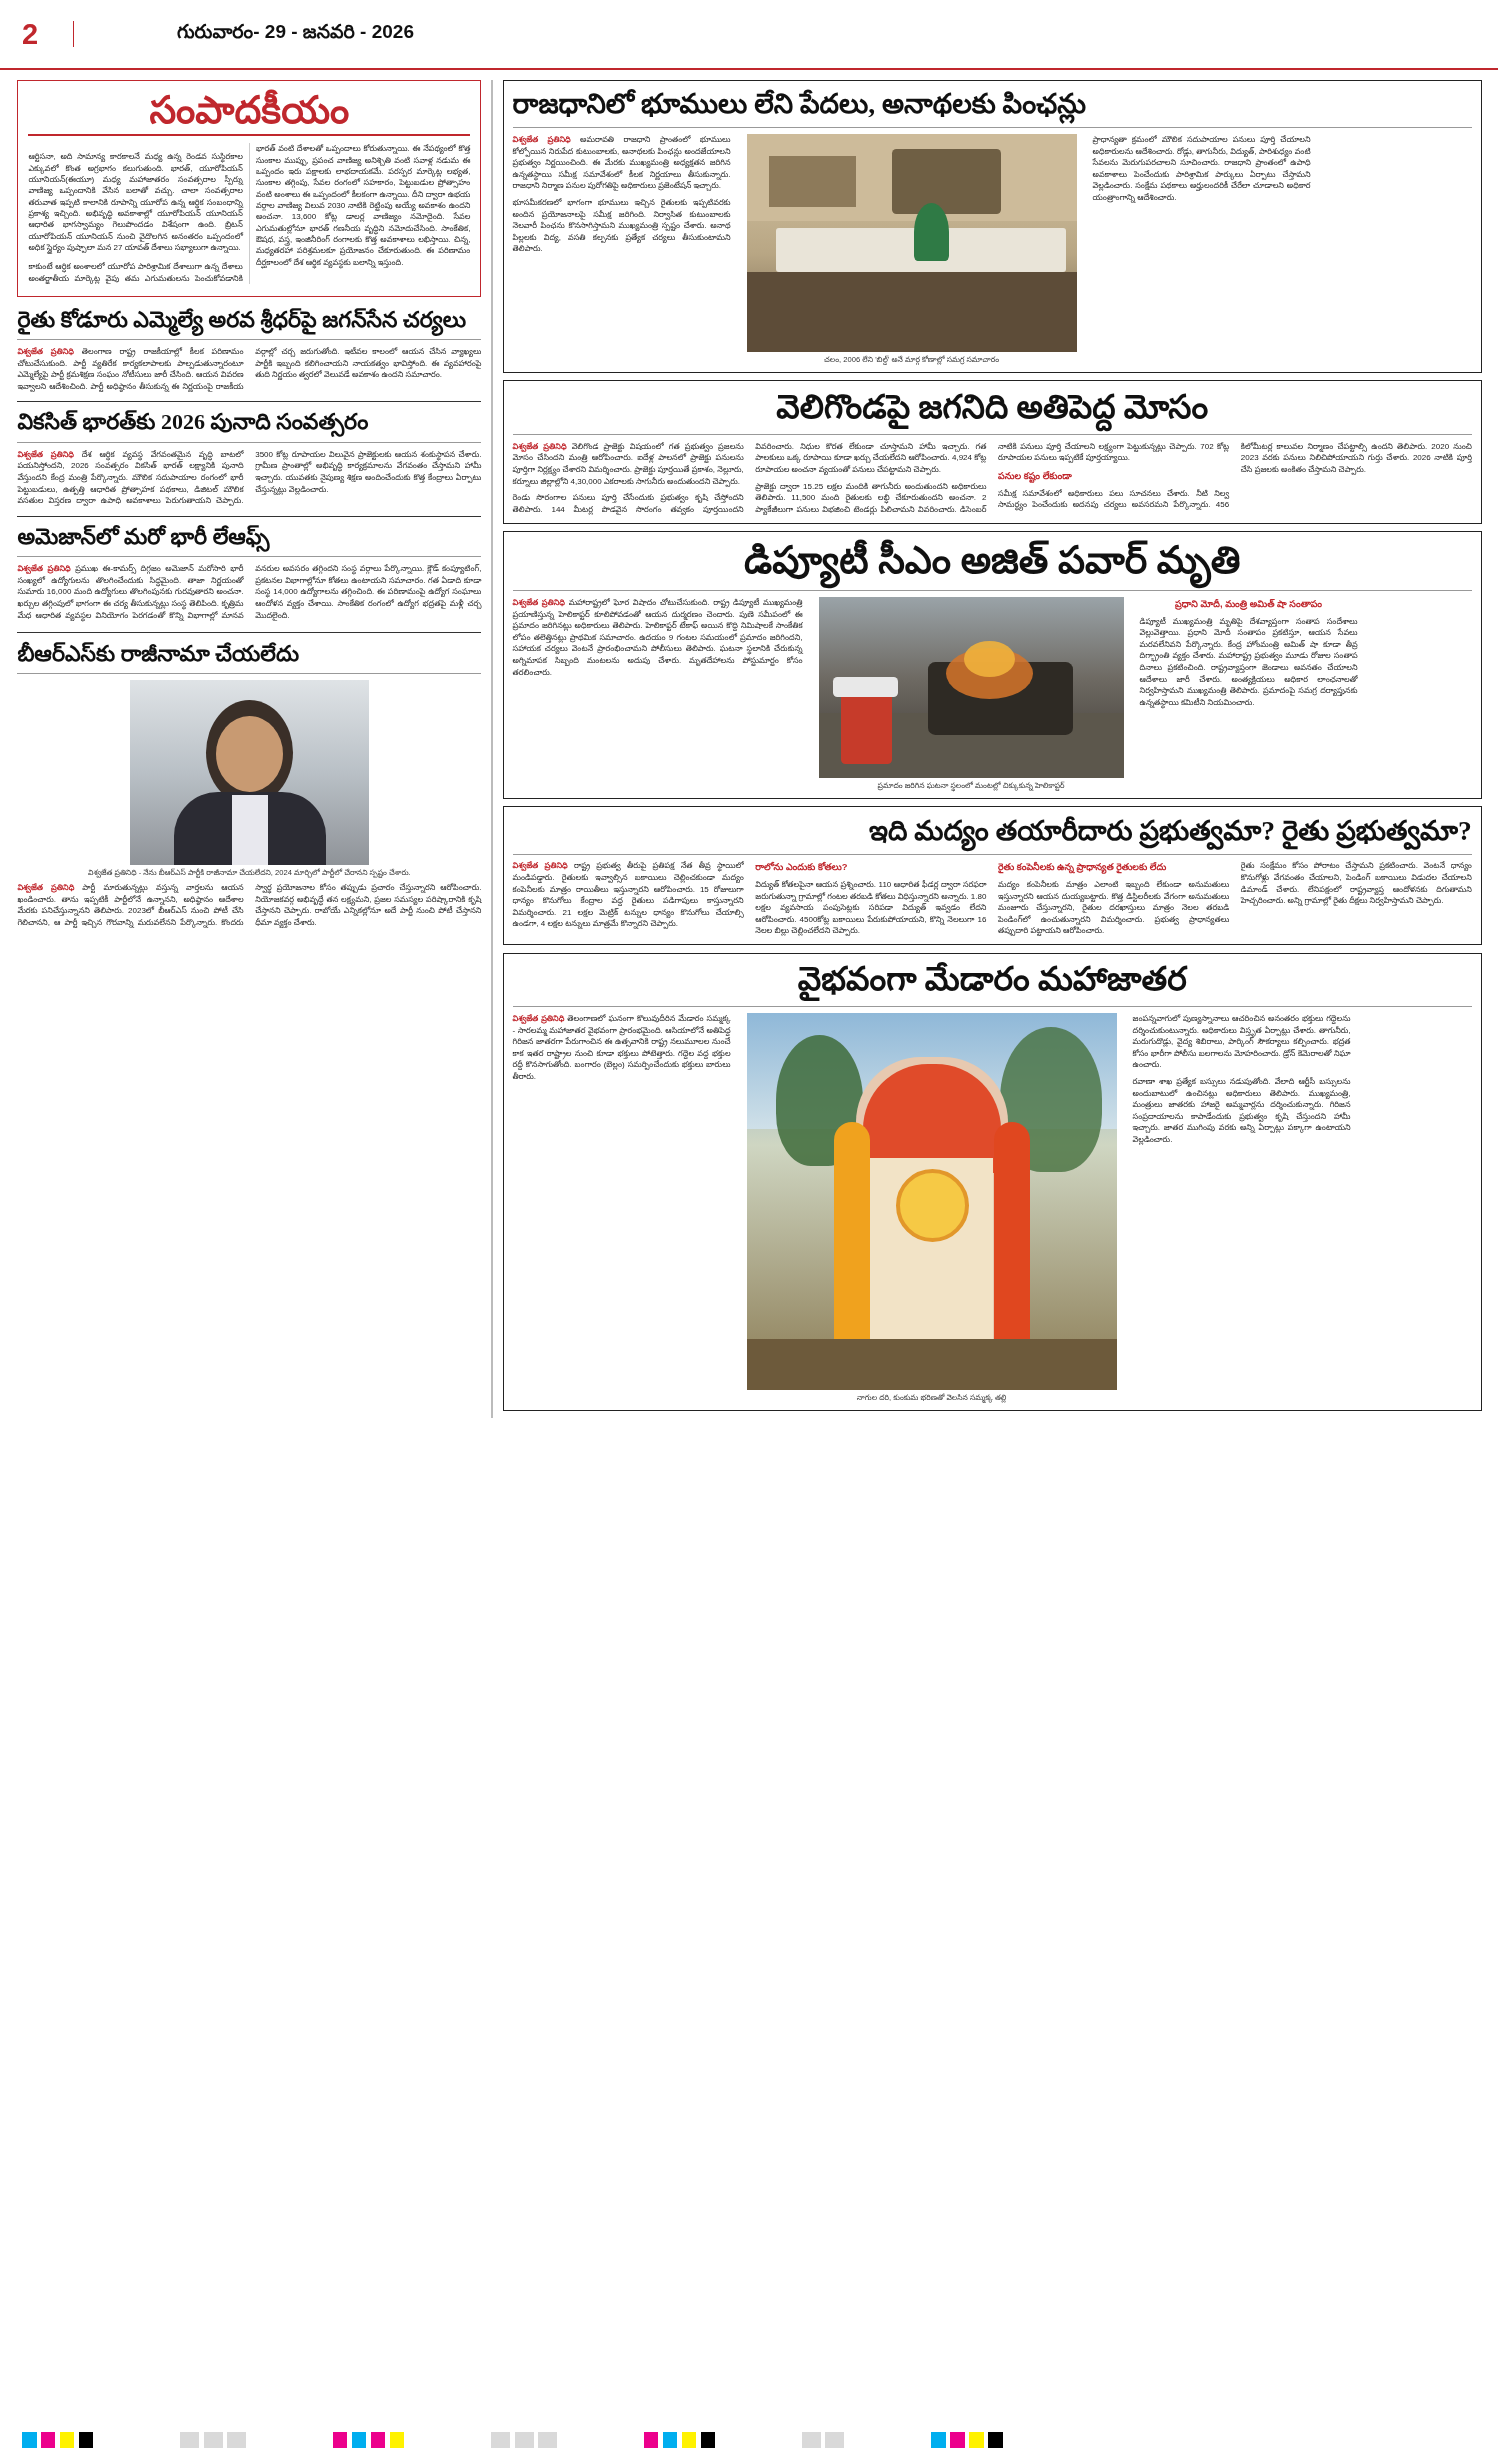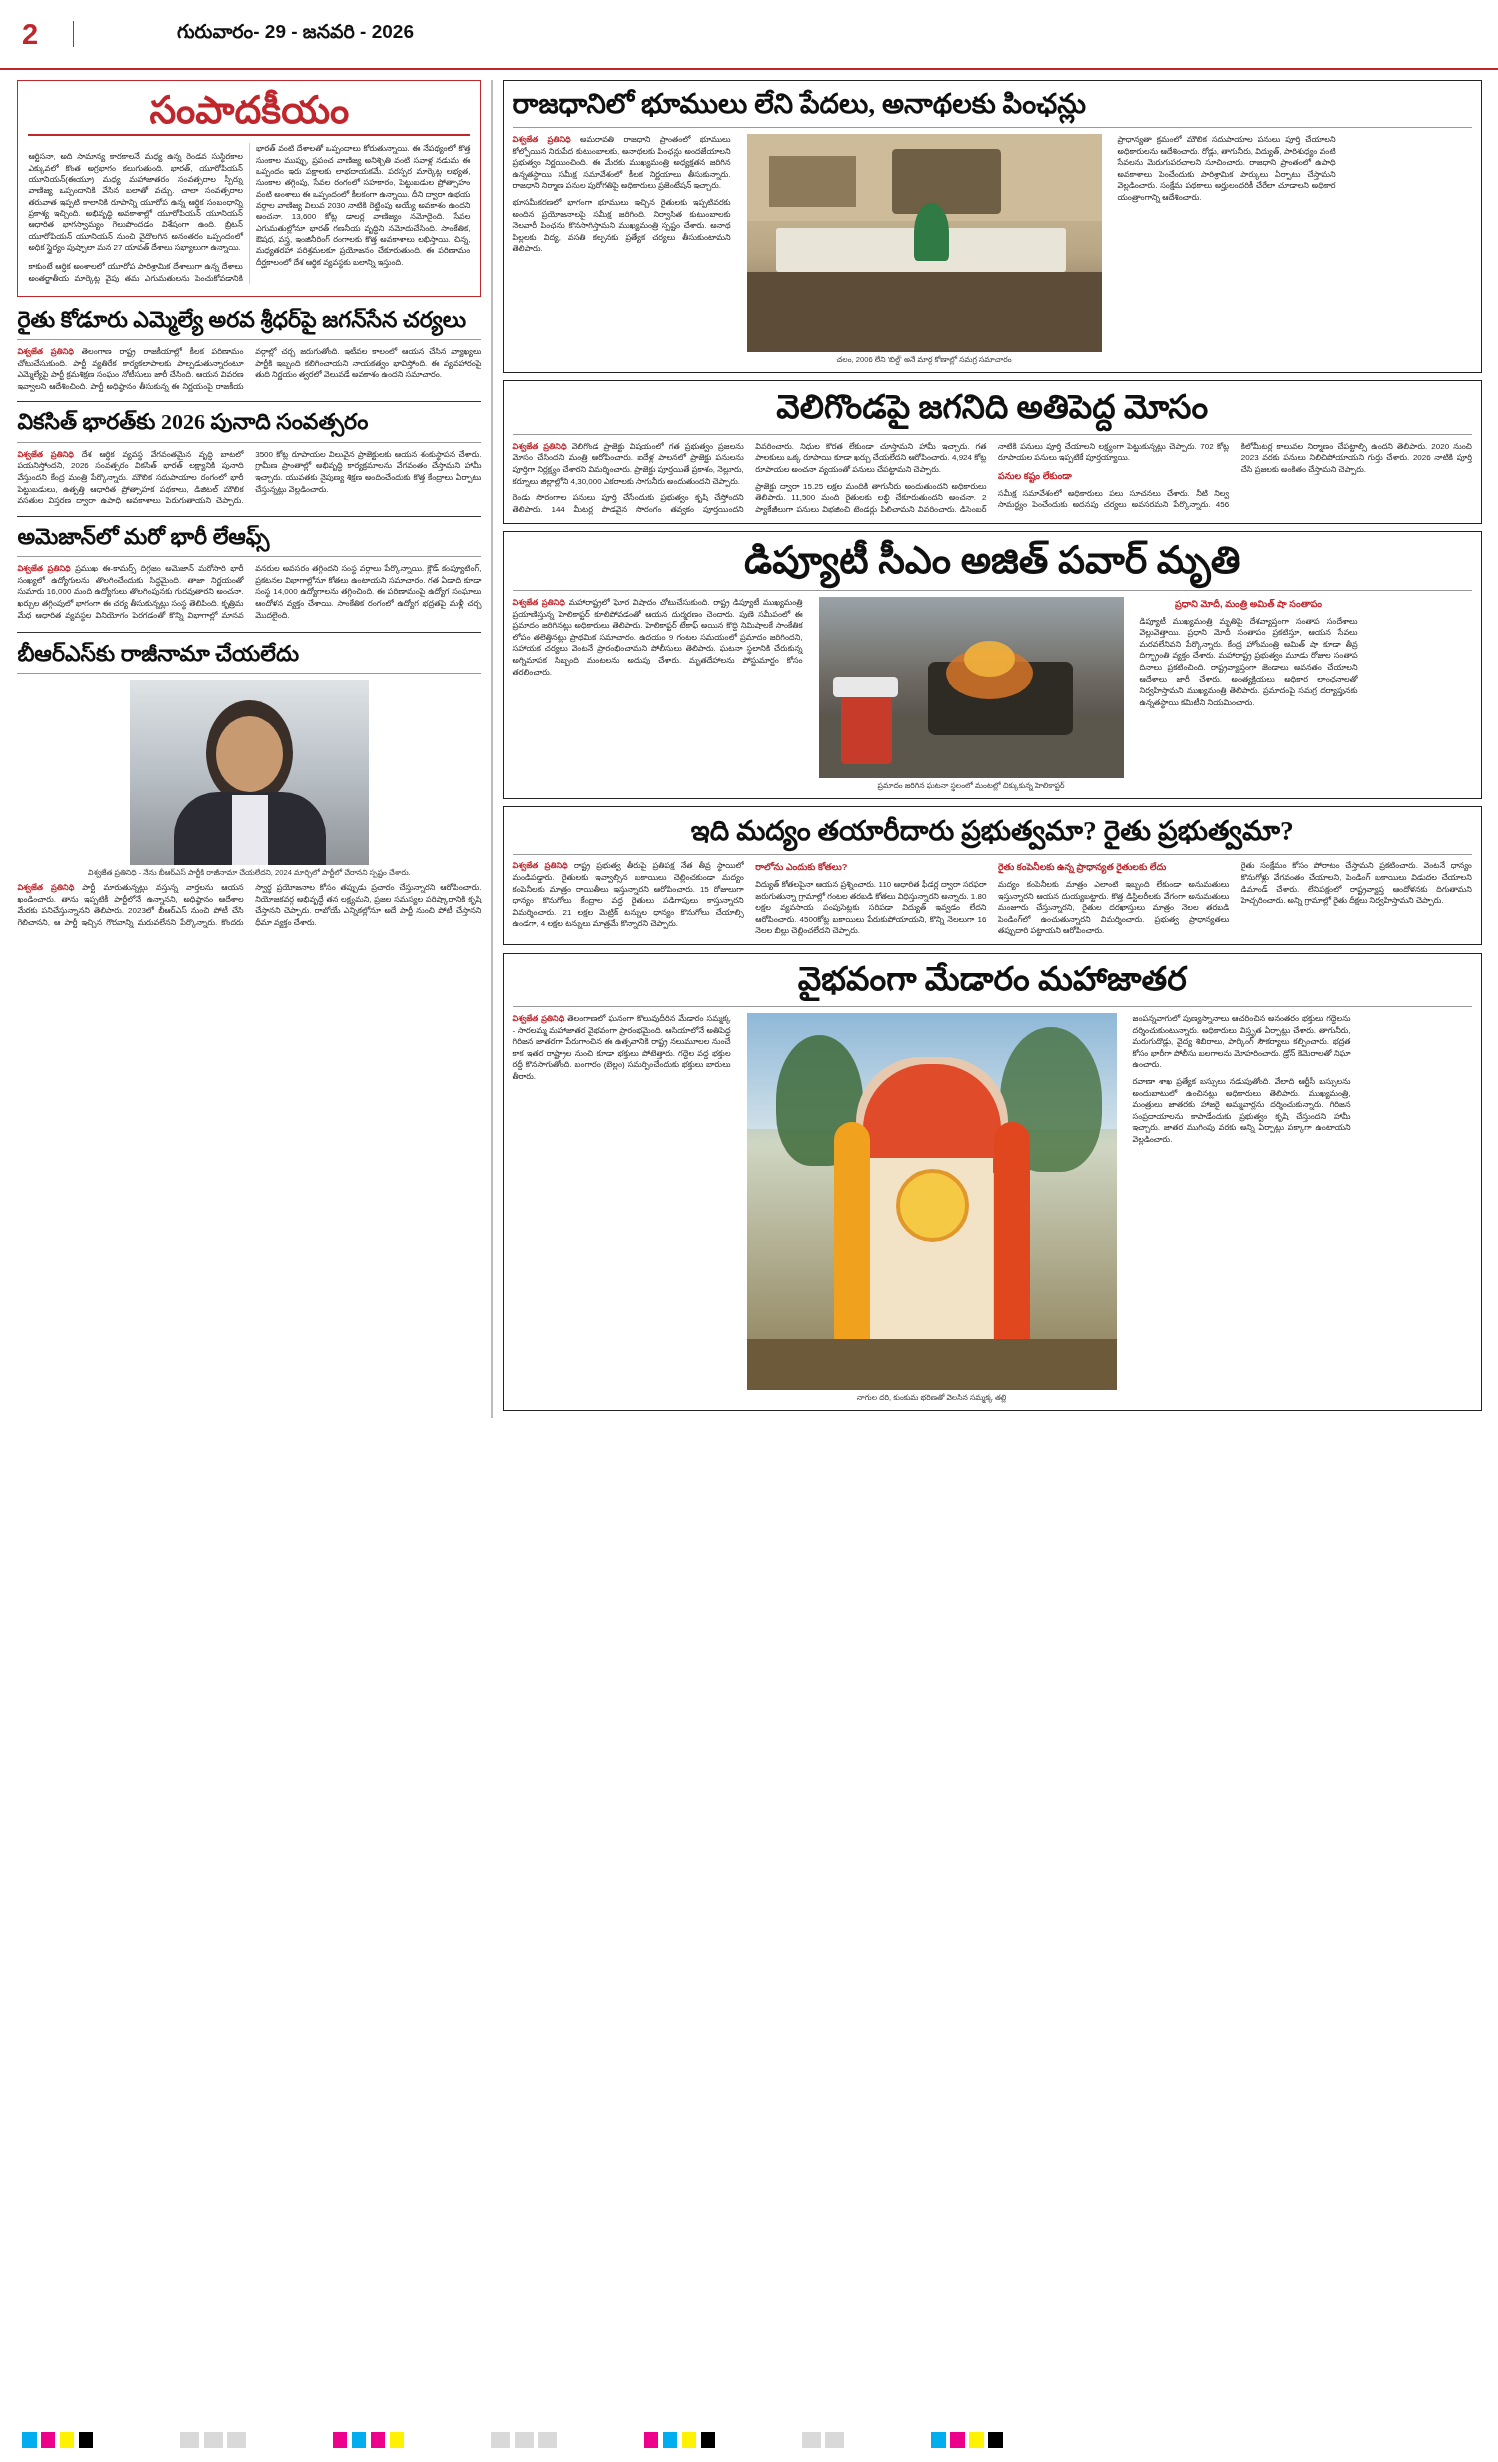--- a/index.html
+++ b/index.html
@@ -105,21 +105,21 @@
   }
 
   
   .hl {
     font-family: "Liberation Serif", serif;
     font-weight: bold;
     color: #111;
     line-height: 1.15;
   }
   .hl-xl { font-size: 33px; text-align:center; }
-  .hl-lg { font-size: 27.6px; text-align:center; }
+  .hl-lg { font-size: 27.6px; text-align:right; }
   .hl-md { font-size: 22px; }
 
   .sep {
     border-top: 1.5px solid #333;
     margin: 8.7px 0 7.3px 0;
   }
   .sep-thin {
     border-top: 0.7px solid #999;
     margin: 7.3px 0 5.8px 0;
   }
@@ -268,21 +268,21 @@
     <div class="col-right">
 
       <div class="article boxed">
         <div class="hl hl-lg" style="text-align:left;">రాజధానిలో భూములు లేని పేదలు, అనాథలకు పింఛన్లు</div>
         <div class="sep-thin"></div>
         <div class="flowrow">
           <div style="width:218px;" class="txt">
             <p><span class="dateline">విశ్వజేత ప్రతినిధి</span> <span>అమరావతి రాజధాని ప్రాంతంలో భూములు కోల్పోయిన నిరుపేద కుటుంబాలకు, అనాథలకు పింఛన్లు అందజేయాలని ప్రభుత్వం నిర్ణయించింది. ఈ మేరకు ముఖ్యమంత్రి అధ్యక్షతన జరిగిన ఉన్నతస్థాయి సమీక్ష సమావేశంలో కీలక నిర్ణయాలు తీసుకున్నారు. రాజధాని నిర్మాణ పనుల పురోగతిపై అధికారులు ప్రజెంటేషన్ ఇచ్చారు.</span></p>
             <p>భూసమీకరణలో భాగంగా భూములు ఇచ్చిన రైతులకు ఇప్పటివరకు అందిన ప్రయోజనాలపై సమీక్ష జరిగింది. నిర్వాసిత కుటుంబాలకు నెలవారీ పింఛను కొనసాగిస్తామని ముఖ్యమంత్రి స్పష్టం చేశారు. అనాథ పిల్లలకు విద్య, వసతి కల్పనకు ప్రత్యేక చర్యలు తీసుకుంటామని తెలిపారు.</p>
           </div>
-          <div style="width:355px;">
+          <div style="width:330px;">
             <div class="photo" style="width:100%;height:218px;">
               <div class="ph-room"></div>
               <div style="position:absolute;left:0;top:0;width:100%;height:87px;background:#cdbb9a;"></div>
               <div style="position:absolute;left:22px;top:22px;width:87px;height:51px;background:#8d7a5a;"></div>
               <div style="position:absolute;left:145px;top:14.5px;width:109px;height:65px;background:#6f5f44;border-radius:4.4px;"></div>
               <div style="position:absolute;left:0;bottom:0;width:100%;height:80px;background:#5d4c38;"></div>
               <div style="position:absolute;left:29px;top:94px;width:290px;height:44px;background:#e9e4d8;border-radius:2.9px;"></div>
               <div style="position:absolute;left:167px;top:69px;width:35px;height:58px;background:#2f7a45;border-radius:50% 50% 10% 10%;"></div>
             </div>
             <div class="caption">చలం, 2006 లేని 'బిల్డ్' అనే మార్గ కోణాల్లో సమగ్ర సమాచారం</div>

